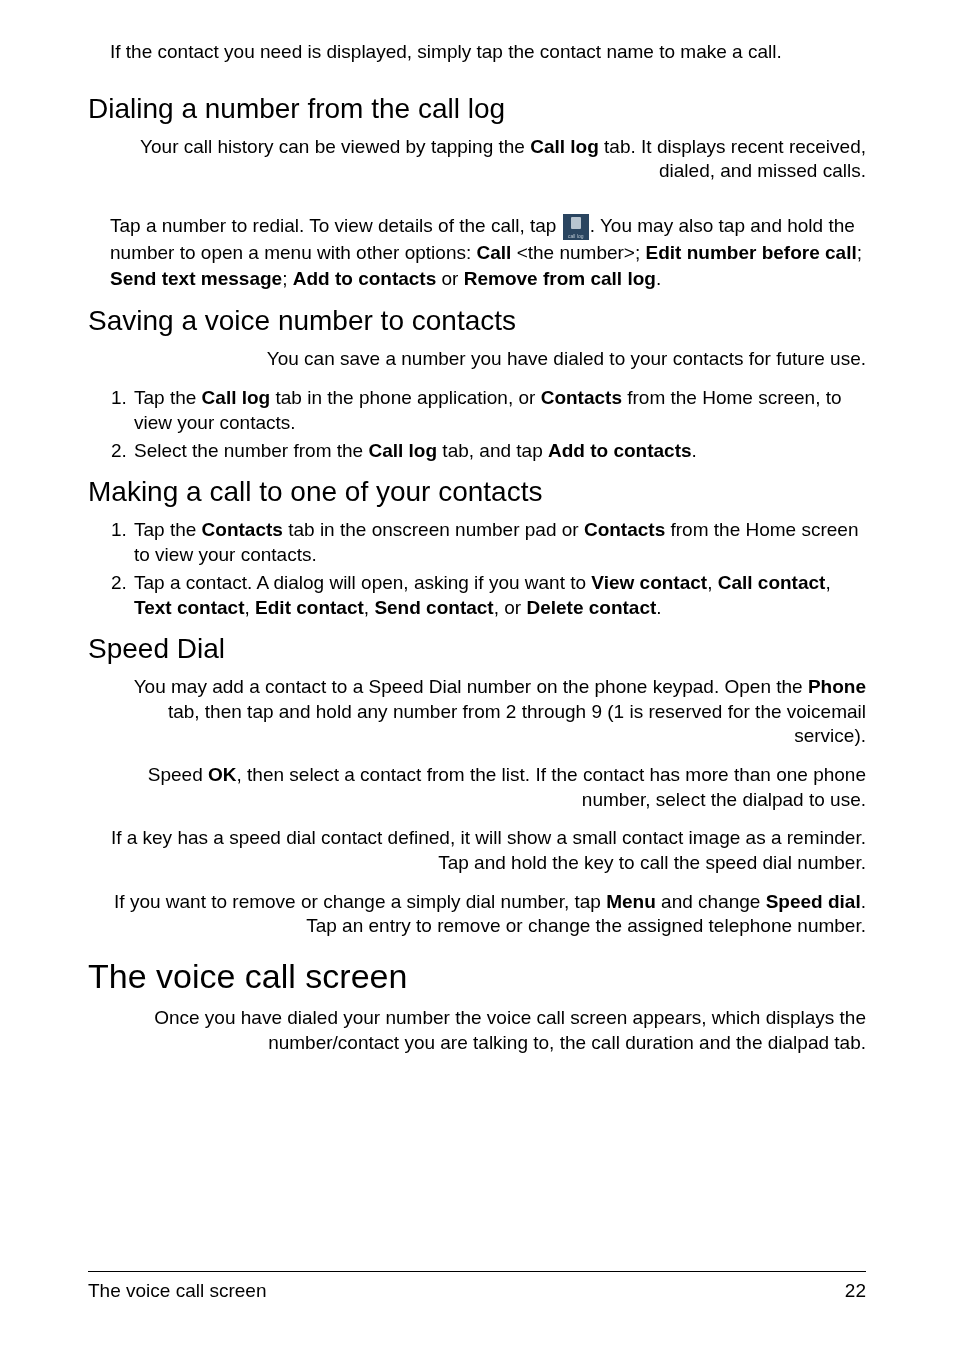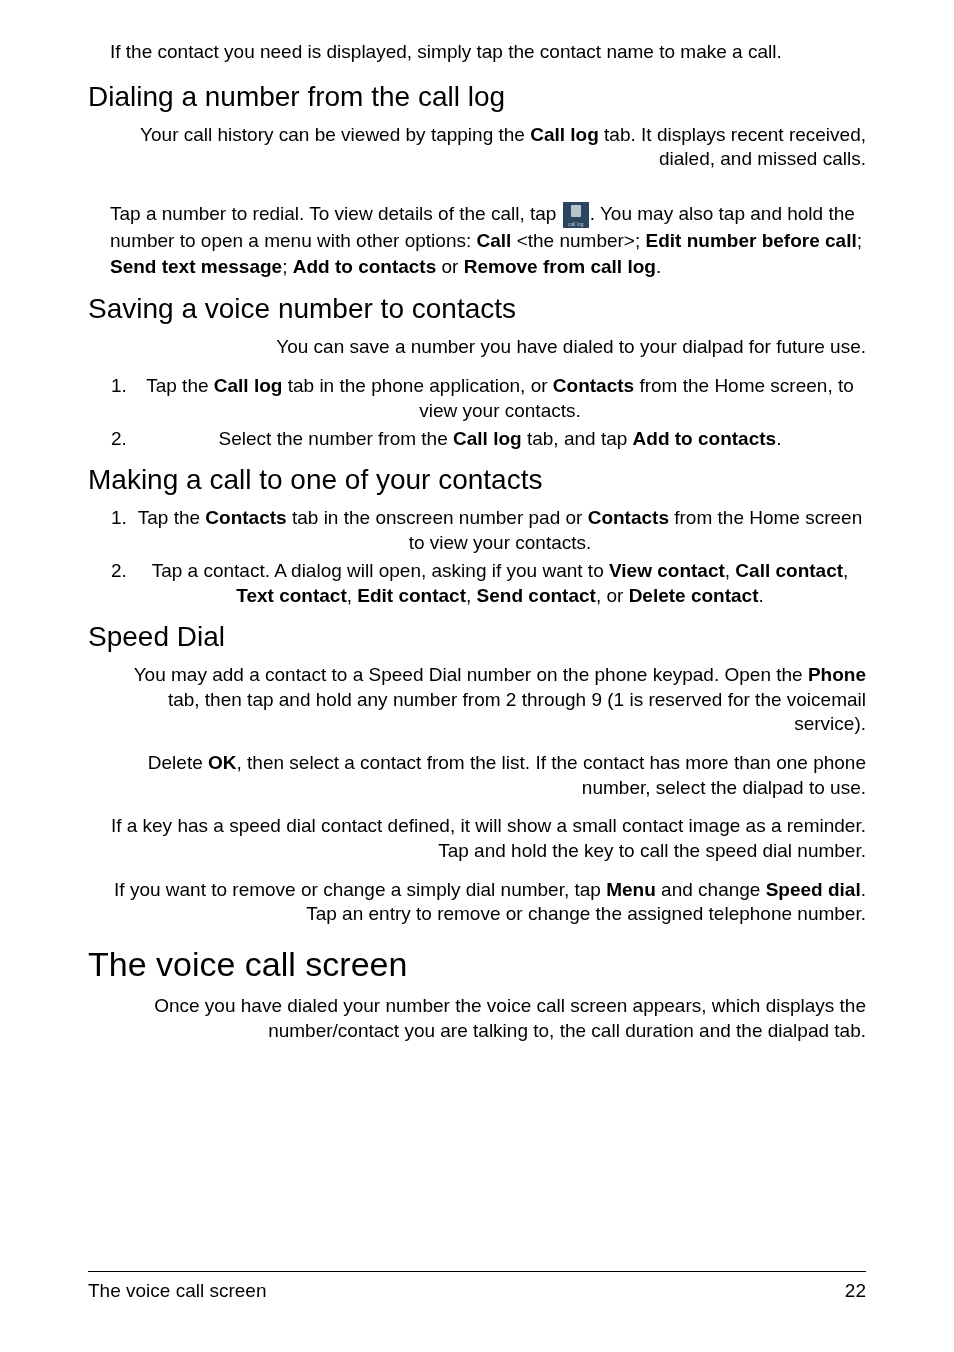--- a/index.html
+++ b/index.html
@@ -13,21 +13,21 @@
       height: 1352px;
       background: white;
       color: #000;
       position: relative;
       padding: 40px 88px 50px 88px;
     }
     .intro-text {
       font-size: 19px;
       line-height: 1.3;
       margin-left: 22px;
-      margin-bottom: 16px;
+      margin-bottom: 28px;
     }
     h2 {
       font-size: 28px;
       font-weight: normal;
       margin-bottom: 10px;
       margin-top: 12px;
     }
     h1 {
       font-size: 34px;
       font-weight: normal;
@@ -45,21 +45,20 @@
       font-size: 19px;
       line-height: 1.35;
       margin-left: 22px;
       margin-bottom: 14px;
       margin-top: 29px;
     }
     ol {
       margin-left: 22px;
       padding-left: 22px;
       margin-bottom: 12px;
-      text-align: center;
     }
     ol li {
       font-size: 19px;
       line-height: 1.3;
       margin-bottom: 4px;
       padding-left: 2px;
     }
     .call-log-icon {
       display: inline-block;
       width: 26px;
@@ -113,21 +112,21 @@
 
 <h2>Dialing a number from the call log</h2>
 <p class="body-text">
   <span>Your call history can be viewed by tapping the </span><b>Call log</b><span> tab. It displays recent received, dialed, and missed calls.</span>
 </p>
 <p class="body-text-icon">
   <span>Tap a number to redial. To view details of the call, tap </span><span class="call-log-icon"></span><span>. You may also tap and hold the number to open a menu with other options: </span><b>Call</b><span> &lt;the number&gt;; </span><b>Edit number before call</b><span>; </span><b>Send text message</b><span>; </span><b>Add to contacts</b><span> or </span><b>Remove from call log</b><span>.</span>
 </p>
 
 <h2>Saving a voice number to contacts</h2>
-<p class="body-text">You can save a number you have dialed to your dialpad for future use.</p>
+<p class="body-text">You can save a number you have dialed to your contacts for future use.</p>
 <ol>
   <li>
     <span>Tap the </span><b>Call log</b><span> tab in the phone application, or </span><b>Contacts</b><span> from the Home screen, to view your contacts.</span>
   </li>
   <li>
     <span>Select the number from the </span><b>Call log</b><span> tab, and tap </span><b>Add to contacts</b><span>.</span>
   </li>
 </ol>
 
 <h2>Making a call to one of your contacts</h2>
@@ -138,21 +137,21 @@
   <li>
     <span>Tap a contact. A dialog will open, asking if you want to </span><b>View contact</b><span>, </span><b>Call contact</b><span>, </span><b>Text contact</b><span>, </span><b>Edit contact</b><span>, </span><b>Send contact</b><span>, or </span><b>Delete contact</b><span>.</span>
   </li>
 </ol>
 
 <h2>Speed Dial</h2>
 <p class="body-text">
   <span>You may add a contact to a Speed Dial number on the phone keypad. Open the </span><b>Phone</b><span> tab, then tap and hold any number from 2 through 9 (1 is reserved for the voicemail service).</span>
 </p>
 <p class="body-text">
-  <span>Delete </span><b>OK</b><span>, then select a contact from the list. If the contact has more than one phone number, select the dialpad to use.</span>
+  <span>Speed </span><b>OK</b><span>, then select a contact from the list. If the contact has more than one phone number, select the dialpad to use.</span>
 </p>
 <p class="body-text">If a key has a speed dial contact defined, it will show a small contact image as a reminder. Tap and hold the key to call the speed dial number.</p>
 <p class="body-text">
   <span>If you want to remove or change a simply dial number, tap </span><b>Menu</b><span> and change </span><b>Speed dial</b><span>. Tap an entry to remove or change the assigned telephone number.</span>
 </p>
 
 <h1>The voice call screen</h1>
 <p class="body-text">Once you have dialed your number the voice call screen appears, which displays the number/contact you are talking to, the call duration and the dialpad tab.</p>
 
 <div class="footer">

